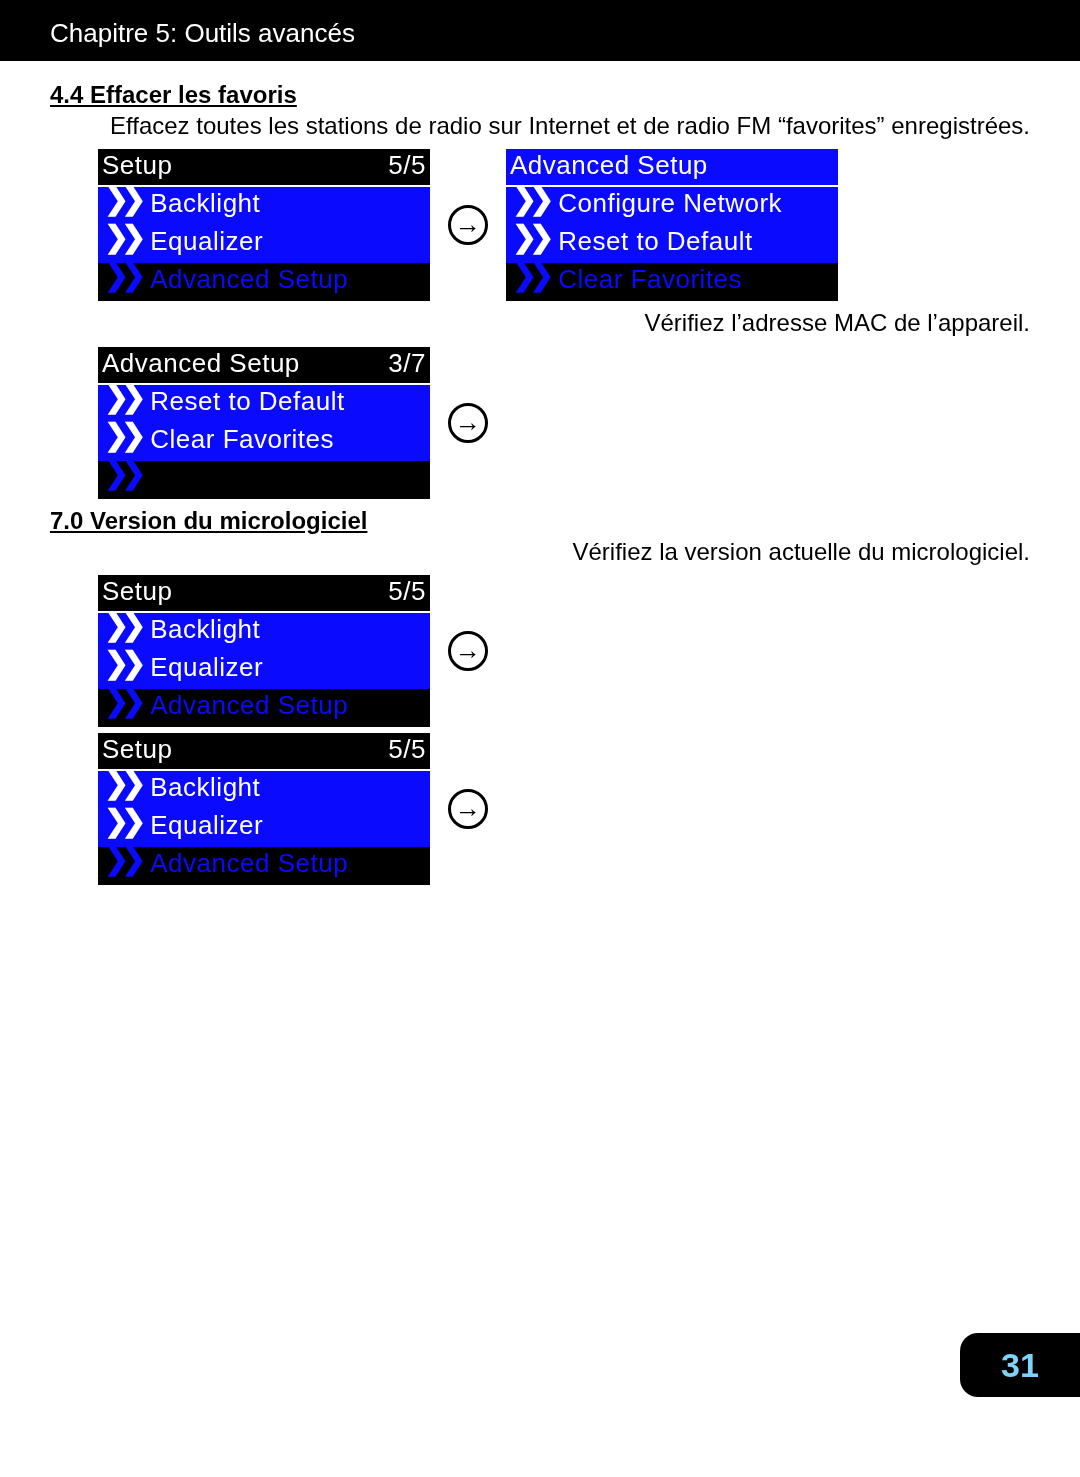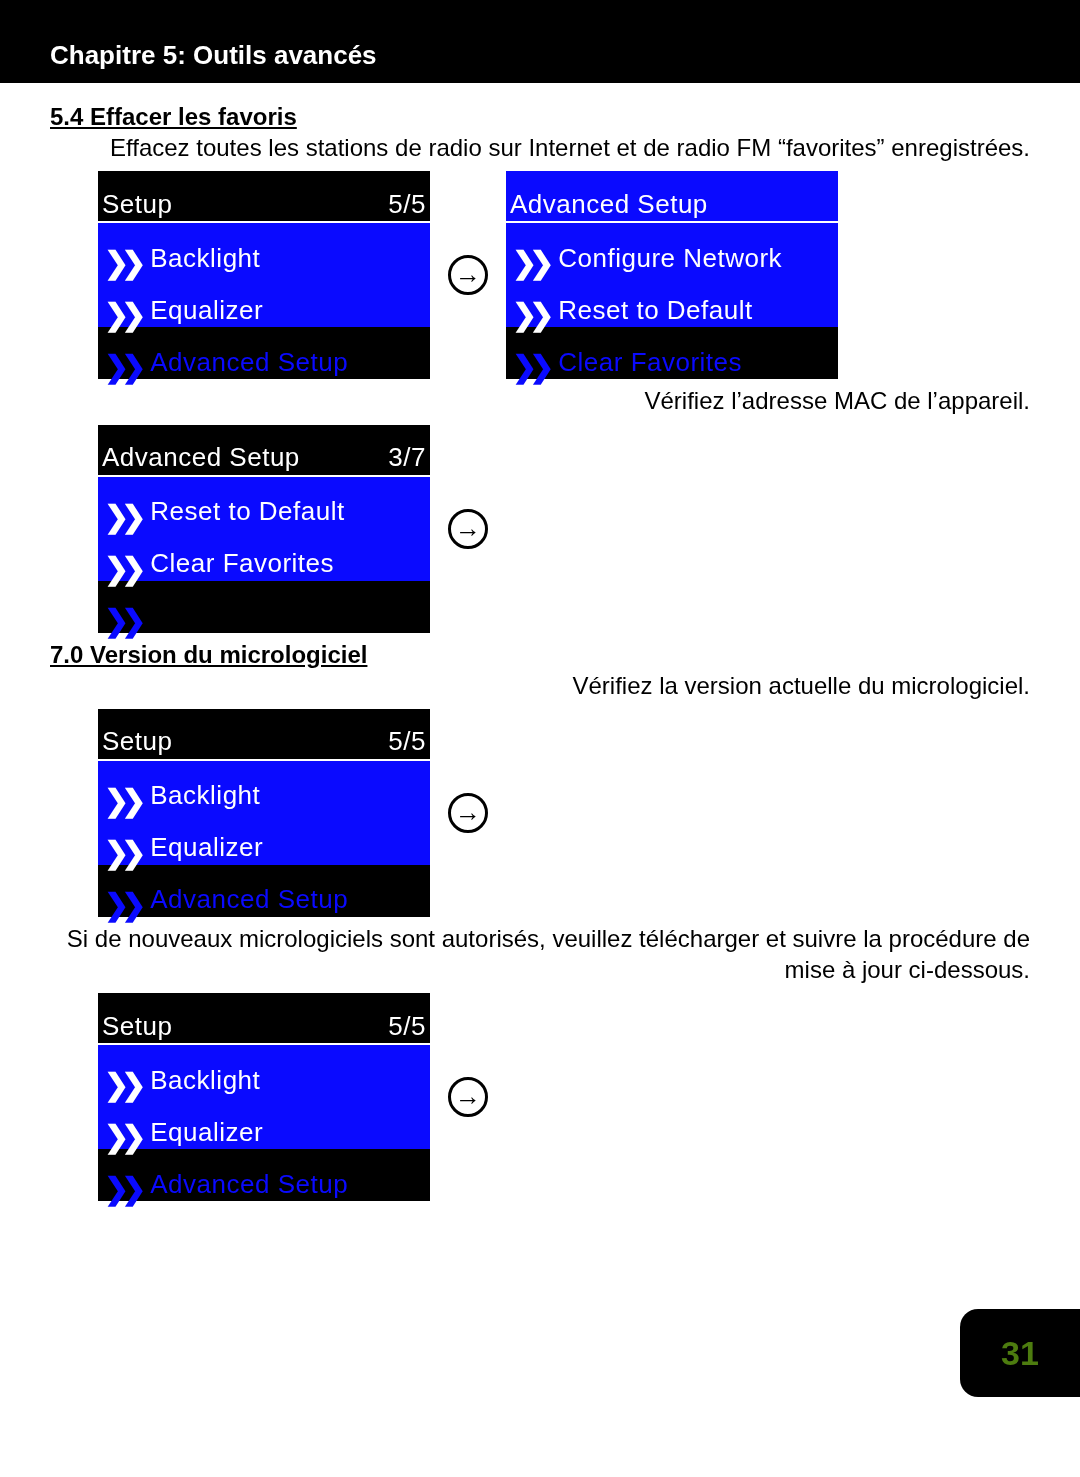--- a/index.html
+++ b/index.html
@@ -1,42 +1,42 @@
 <!DOCTYPE html>
 <html><head>
 <meta charset="utf-8">
 <style>
   * { box-sizing: border-box; margin: 0; padding: 0; }
   html, body { width: 1080px; height: 1477px; background: #fff; font-family: Arial, Helvetica, sans-serif; }
   .page { width: 1080px; height: 1477px; background: #fff; position: relative; }
-  .header-bar { background: #000; color: #fff; padding: 40px 50px 12px 50px; font-size: 26px; font-weight: bold; }
+  .header-bar { background: #000; color: #fff; padding: 18px 50px 12px 50px; font-size: 26px; font-weight: normal; }
   .content { padding: 12px 50px 0 50px; font-size: 24px; line-height: 1.3; }
   .section-title { font-weight: bold; text-decoration: underline; margin-top: 6px; }
   .section-body { margin-bottom: 8px; text-align: right; }
   .screens-row { display: flex; align-items: center; gap: 18px; margin: 6px 0 6px 48px; }
   .screen { background: #000; width: 332px; display: inline-block; }
-  .screen-line { display: flex; align-items: flex-end; height: 52px; padding: 0 6px; font-size: 26px; font-family: Arial, sans-serif; letter-spacing: 0.5px; }
+  .screen-line { display: flex; align-items: flex-start; height: 38px; padding: 0 6px; font-size: 26px; font-family: Arial, sans-serif; letter-spacing: 0.5px; }
   .screen-title { color: #fff; border-bottom: 2px solid #fff; display: flex; justify-content: space-between; padding: 0 4px; }
   .item-blue { background: #0a0aff; color: #fff; }
   .item-sel  { background: #000; color: #0a0aff; } 
   .screen-title-inv { background: #0a0aff; color: #fff; border-bottom: 2px solid #fff; display:flex; justify-content: space-between; padding:0 4px;}
   .chevrons { font-weight: 900; margin-right: 4px; letter-spacing: -8px; padding-right:8px; font-size: 30px; line-height: 0.8;}
   .arrow-circ { width: 40px; height: 40px; border: 3px solid #000; border-radius: 50%; display: flex; align-items: center; justify-content: center; font-size: 26px; font-weight: bold;}
-  .page-tab { position: absolute; right: 0; bottom: 80px; background: #000; color: #4d7c0f; width: 120px; height: 88px; border-top-left-radius: 18px; border-bottom-left-radius: 18px; display:flex; align-items:center; justify-content:center; font-size: 34px; font-weight: bold;}
+  .page-tab { position: absolute; right: 0; bottom: 80px; background: #000; color: #7dd3fc; width: 120px; height: 64px; border-top-left-radius: 18px; border-bottom-left-radius: 18px; display:flex; align-items:center; justify-content:center; font-size: 34px; font-weight: bold;}
   .spacer-col { width: 332px; } 
 </style>
 </head>
 <body>
 
 <div class="page">
   <div class="header-bar">Chapitre 5: Outils avancés</div>
 
   <div class="content">
 
-    <div class="section-title">5.4 Effacer les favoris</div>
+    <div class="section-title">4.4 Effacer les favoris</div>
     <div class="section-body">Effacez toutes les stations de radio sur Internet et de radio FM “favorites” enregistrées.</div>
     <div class="screens-row">
       <div class="screen">
         <div class="screen-line screen-title">
           <span>Setup</span>
           <span>5/5</span>
         </div>
         <div class="screen-line item-blue">
             <span class="chevrons">❯❯</span>
             <span>Backlight</span>
@@ -111,21 +111,20 @@
           </div>
         <div class="screen-line item-sel">
             <span class="chevrons">❯❯</span>
             <span>Advanced Setup</span>
           </div>
       </div>
       <div class="arrow-circ">→</div>
       <div class="spacer-col"></div>
     </div>
 
-    <div class="section-body">Si de nouveaux micrologiciels sont autorisés, veuillez télécharger et suivre la procédure de mise à jour ci-dessous.</div>
     <div class="screens-row">
       <div class="screen">
         <div class="screen-line screen-title">
           <span>Setup</span>
           <span>5/5</span>
         </div>
         <div class="screen-line item-blue">
             <span class="chevrons">❯❯</span>
             <span>Backlight</span>
           </div>

